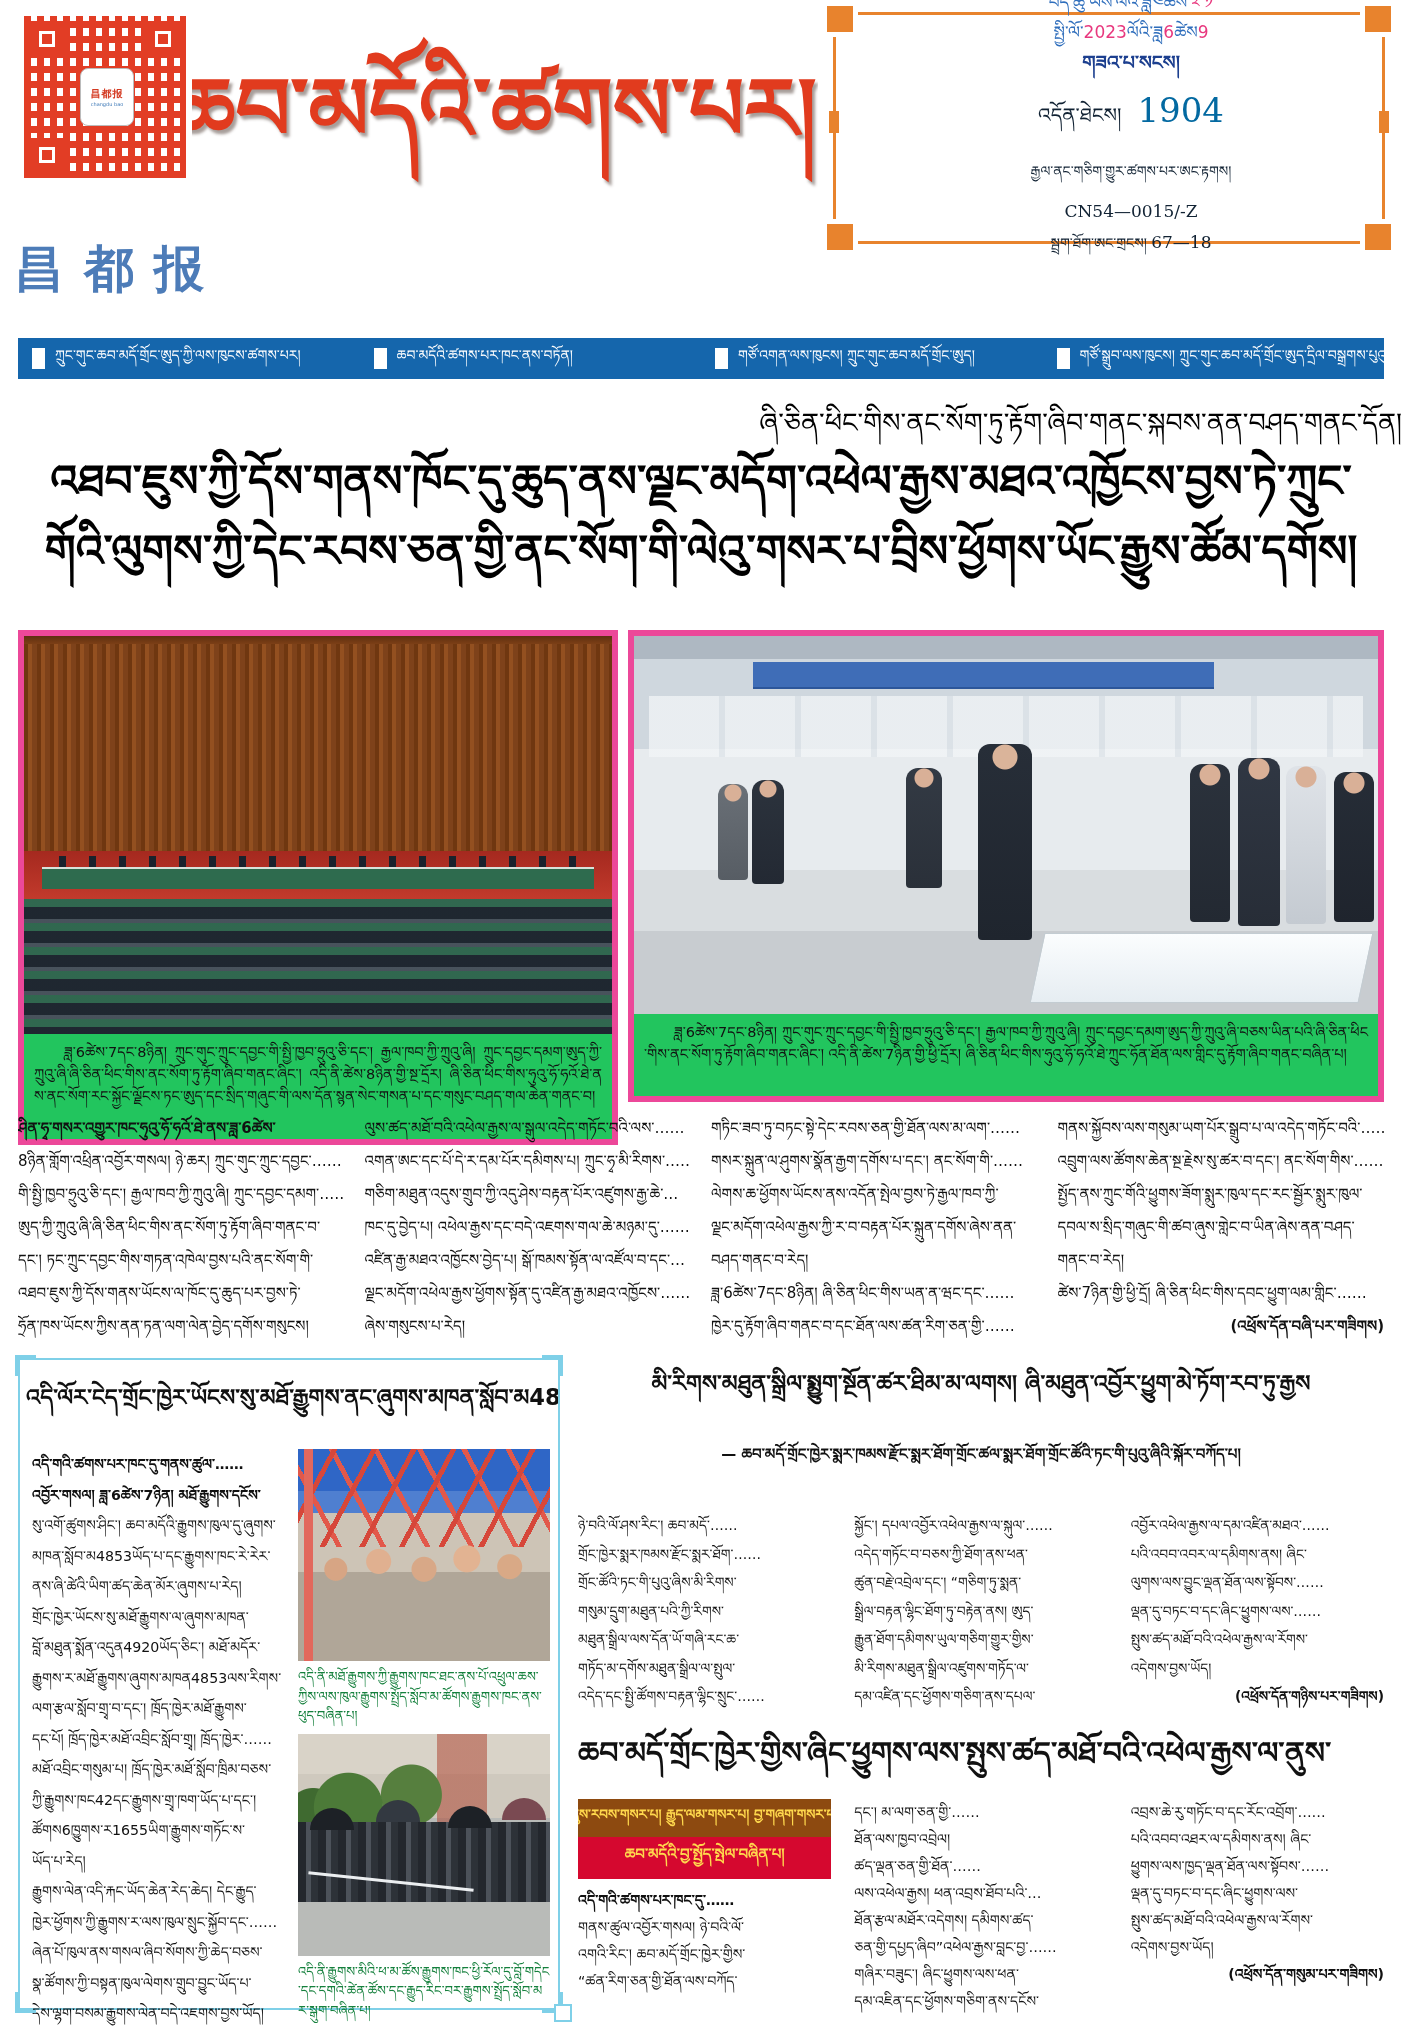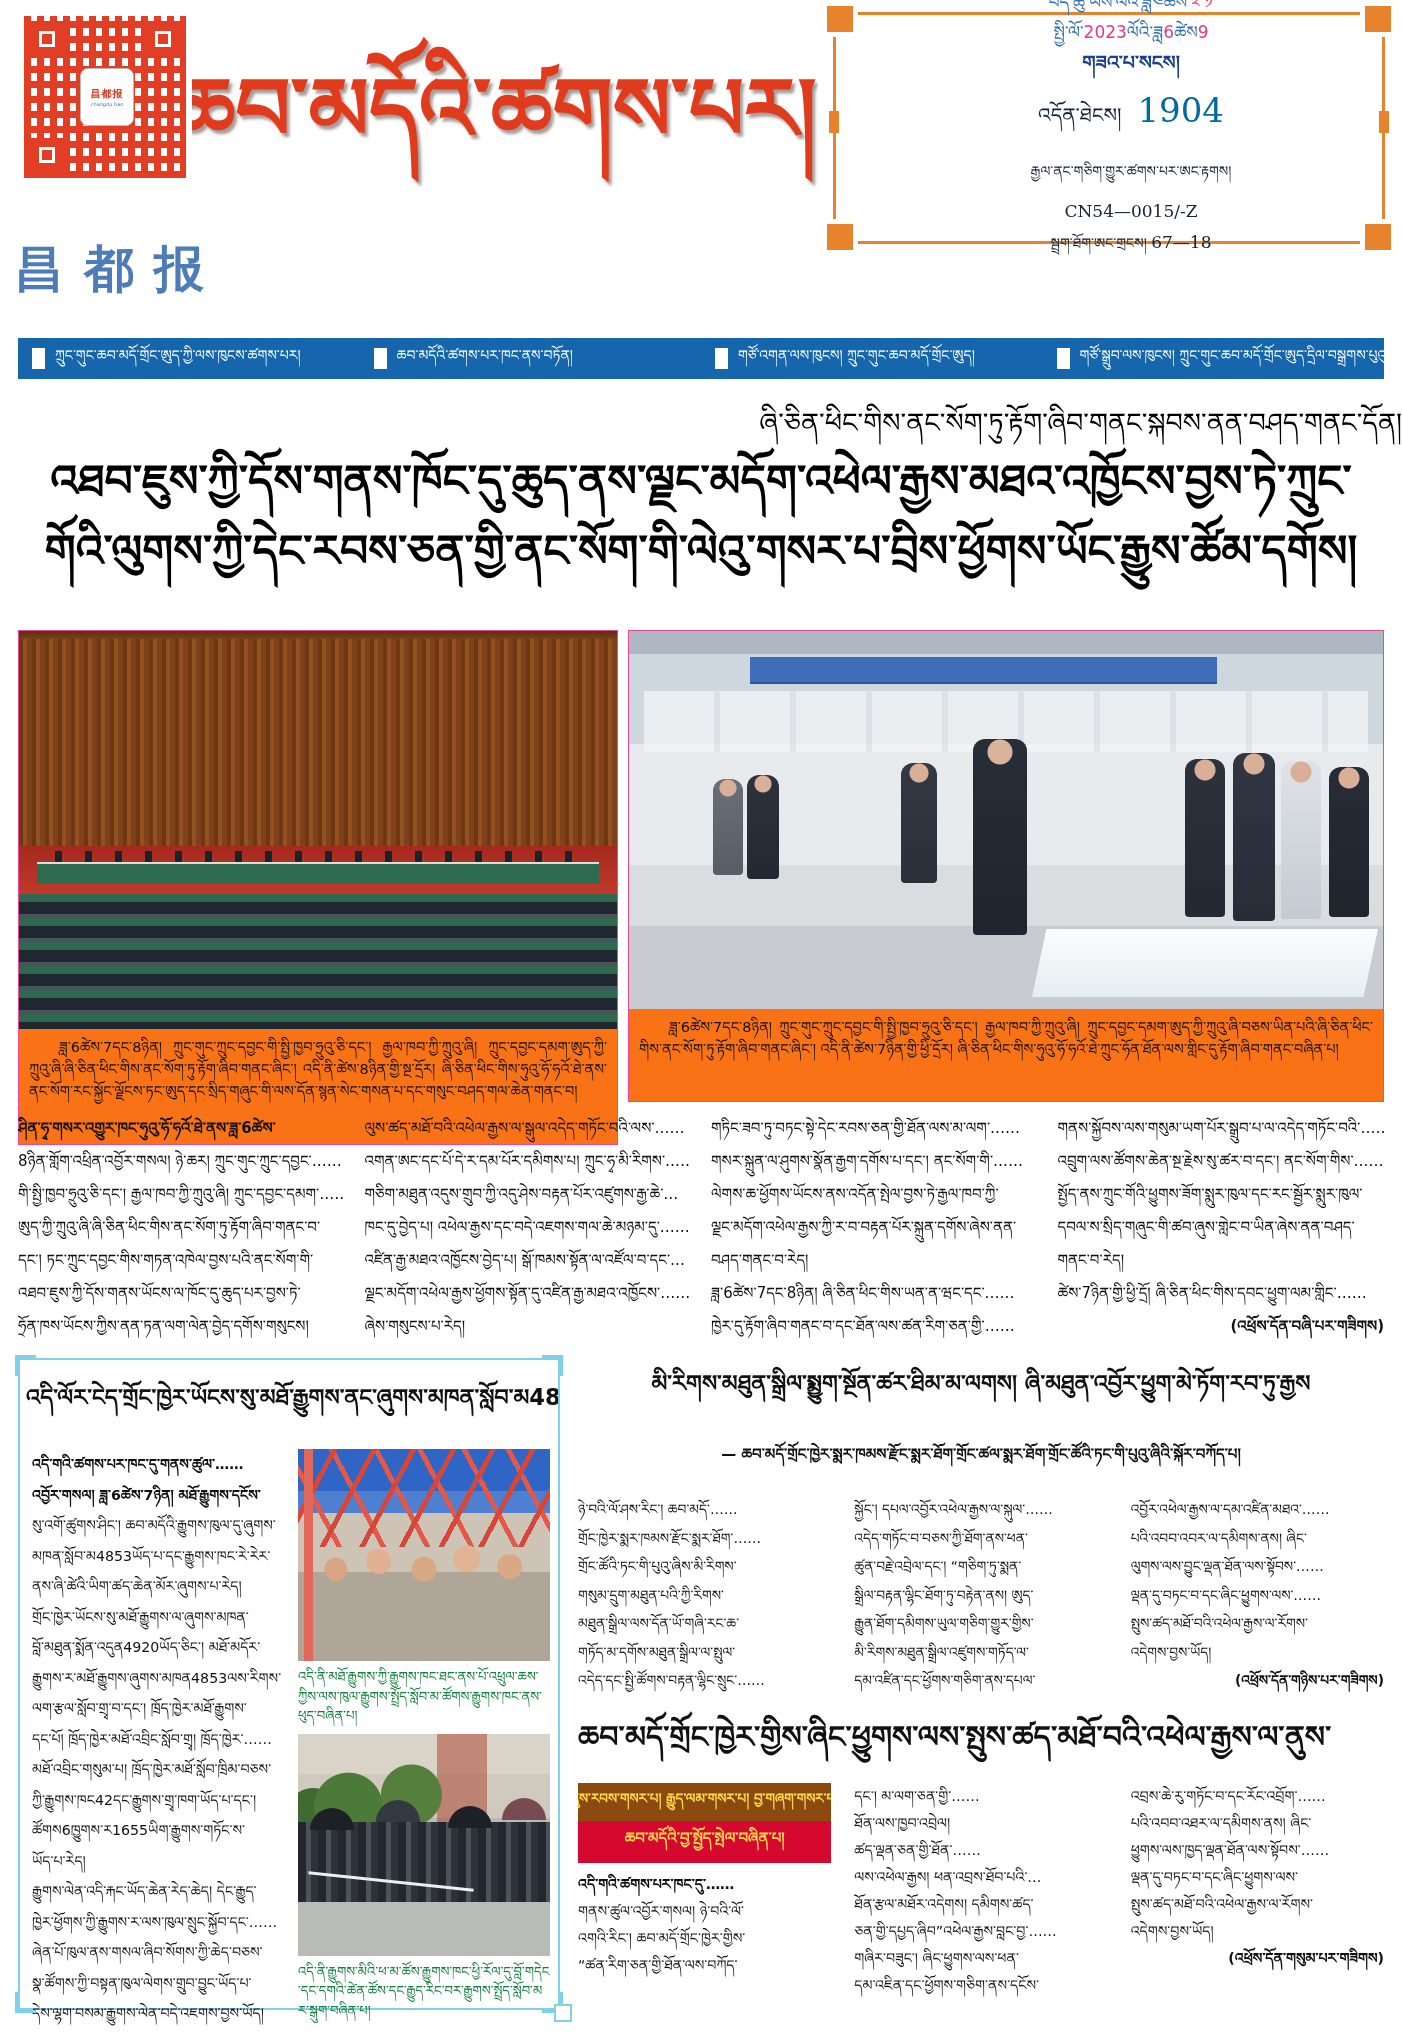--- a/index.html
+++ b/index.html
@@ -42,21 +42,21 @@
   .info-small{font-size:14px;color:#123;white-space:nowrap;}
   .cnnum{font-family:"DejaVu Serif",serif;font-size:17px;color:#123;}
   
   #navbar{left:18px;top:338px;width:1366px;height:41px;background:#1566ac;display:flex;align-items:center;}
   .nav-item{flex:1;display:flex;align-items:center;overflow:hidden;color:#fff;font-size:14px;}
   .nav-bullet{width:13px;height:21px;background:#fff;margin:0 10px 0 14px;flex:none;}
   
   #kicker{left:0;top:392px;width:100%;text-align:right;font-size:27px;color:#000;}
   #headline{left:0;top:446px;width:100%;text-align:center;font-weight:bold;font-size:44px;line-height:70px;color:#000;}
   
-  .photobox{border:1px solid #ec4899;box-sizing:border-box;background:#f97316;}
+  .photobox{border:6px solid #ec4899;box-sizing:border-box;background:#22c55e;}
   #photoL{left:18px;top:630px;width:600px;height:515px;}
   #photoR{left:628px;top:630px;width:756px;height:472px;}
   .caption{padding:7px 10px 4px 10px;font-size:14.5px;line-height:22px;text-align:justify;
       word-break:break-all;text-indent:30px;color:#111;}
   .photo-meeting{position:relative;height:398px;overflow:hidden;background:
       linear-gradient(180deg,#5e2f10 0,#7c3f16 2%,rgba(0,0,0,0) 2%),
       repeating-linear-gradient(90deg,#6f3710 0 4px,#935020 4px 8px,#7e421a 8px 13px);}
   .photo-meeting .red{position:absolute;left:0;top:54%;width:100%;height:12%;background:linear-gradient(#a5291f,#c23a2c);}
   .photo-meeting .hall{position:absolute;left:0;top:66%;width:100%;height:34%;background:
       repeating-linear-gradient(180deg,rgba(47,107,79,.9) 0 8px,rgba(28,36,46,.92) 8px 20px,rgba(86,96,106,.45) 20px 24px),#3d4750;}
@@ -121,21 +121,21 @@
       repeating-linear-gradient(90deg,#23272d 0 8px,#4c525a 8px 13px,#2d3238 13px 20px);}
   .um{position:absolute;width:44px;height:22px;border-radius:44px 44px 0 0;background:#1d2126;z-index:2;}
   .um1{left:12px;top:74px;} .um2{left:78px;top:66px;background:#333941;}
   .um3{left:150px;top:72px;} .um4{left:204px;top:64px;background:#7a4a52;}
   .rail{position:absolute;left:4%;width:66%;top:66%;height:3px;background:#eceff1;transform:rotate(6deg);z-index:3;}
   .mini-cap{font-size:13.2px;line-height:19.5px;text-align:justify;word-break:break-all;margin:6px 0 8px 0;color:#15803d;}
   
   #right-zone{left:578px;top:1358px;width:806px;}
   #unity-headline{text-align:center;font-weight:bold;font-size:22.5px;white-space:nowrap;overflow:hidden;}
   #unity-sub{text-align:center;font-weight:bold;font-size:15px;margin-top:16px;white-space:nowrap;overflow:hidden;}
-  .threecols{display:flex;gap:23px;margin-top:16px;}
+  .threecols{display:flex;gap:23px;margin-top:32px;}
   .threecols .col{flex:1;min-width:0;}
   .threecols .tl{font-size:13.8px;line-height:28.5px;}
   #agri-headline{text-align:left;font-weight:bold;font-size:30px;line-height:48px;margin-top:18px;}
   #agri-cols{display:flex;gap:23px;margin-top:22px;}
   #agri-cols .col{flex:1;min-width:0;}
   #agri-cols .tl{font-size:14.2px;line-height:27px;}
   #slogan{margin-bottom:8px;}
   #slogan .band1{background:#8d4a10;color:#ffd84d;font-weight:bold;font-size:13.5px;height:38px;
       display:flex;align-items:center;justify-content:center;white-space:nowrap;overflow:hidden;}
   #slogan .band2{background:#d5082f;color:#ffd84d;font-weight:bold;font-size:15px;height:42px;

